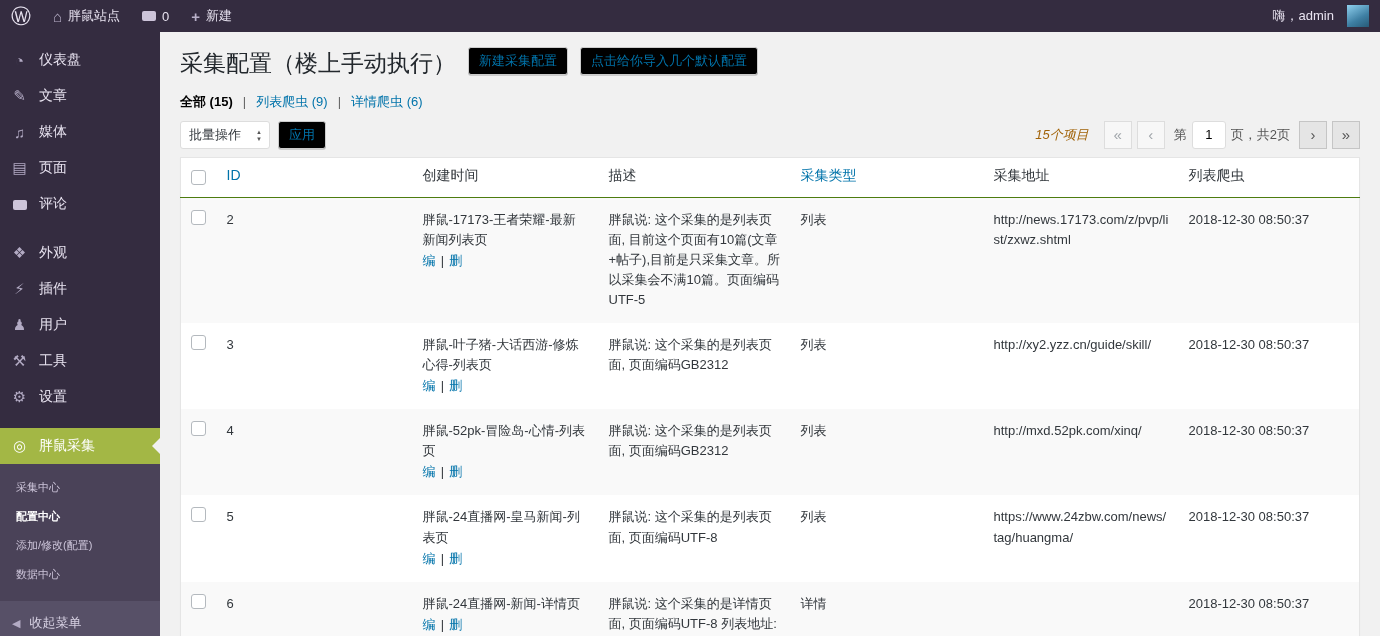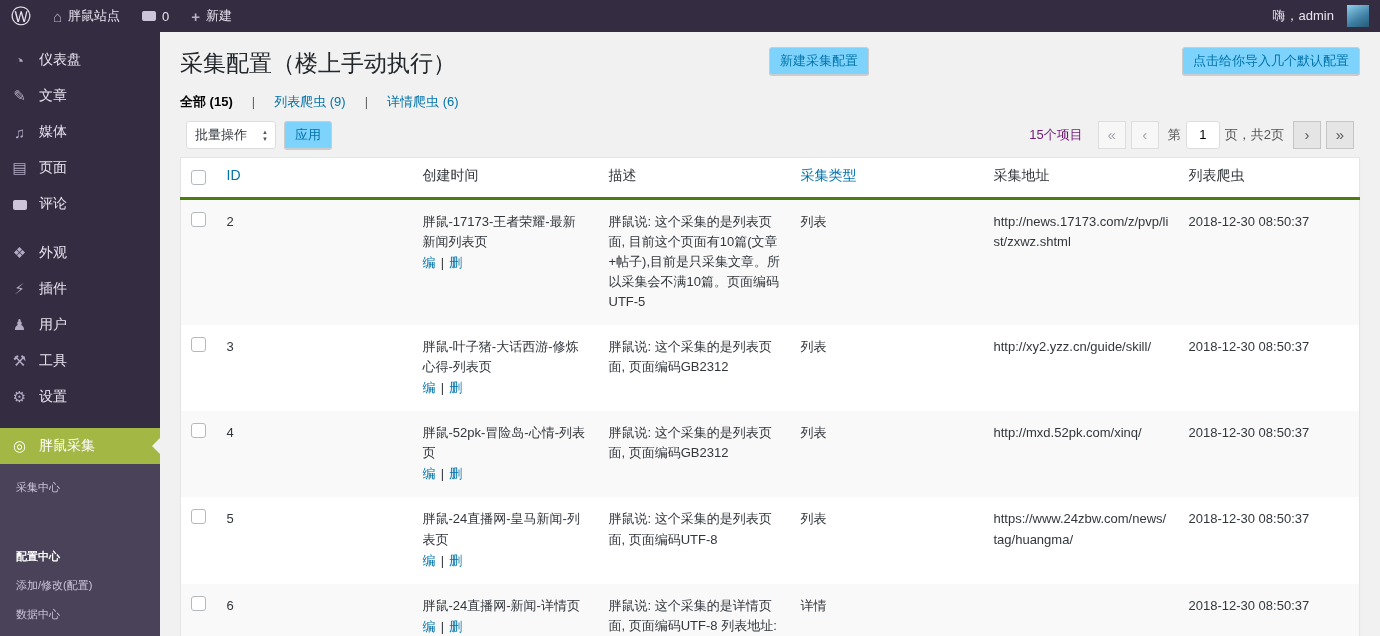--- a/index.html
+++ b/index.html
@@ -26,59 +26,59 @@
   .menu-block { background:#342c40; padding:10px 0 0; }
   .menu-item { display:flex; align-items:center; gap:10px; padding:9px 10px; color:#e8e3f0; cursor:pointer; }
   .menu-item .mi { width:19px; text-align:center; color:#b3abc4; font-size:15px; flex:0 0 19px; }
   .menu-sep { height:13px; }
   .menu-item.active { background:#a3b745; color:#fff; position:relative; }
   .menu-item.active .mi { color:#fff; }
   .menu-item.active::after { content:""; position:absolute; right:0; top:50%; margin-top:-8px;
     border:8px solid transparent; border-right-color:#f1f1f1; }
   .submenu { background:#4a4258; padding:9px 0 12px; font-size:11px; }
   .submenu-item { padding:7px 12px 7px 16px; color:#cdc5da; cursor:pointer; }
-  .submenu-item.current { color:#fff; font-weight:700;margin-top:40px; }
+  .submenu-item.current { color:#fff; font-weight:700; }
   .collapse-row { margin-top:auto; display:flex; gap:9px; align-items:center;
     padding:13px 12px; color:#d6d0e2; font-size:13px; cursor:pointer; }
   .collapse-ic { font-size:11px; color:#b3abc4; }
 
   
   #content { margin-left:160px; padding:40px 20px 0; }
-  .title-row { display:flex; align-items:center; gap:12px;justify-content:space-between; }
+  .title-row { display:flex; align-items:center; gap:12px; }
   h1 { font-size:23px; font-weight:400; color:#23282d; line-height:1.3; padding:9px 0 4px; }
   .button { display:inline-block; padding:0 10px; line-height:26px; height:28px; font-size:13px;
-    border:1px solid #ccc; border-radius:3px; background:#7dd3fc; color:#0073aa;
+    border:1px solid #ccc; border-radius:3px; background:#000000; color:#0073aa;
     text-decoration:none; box-shadow:0 1px 0 #ccc; cursor:pointer; white-space:nowrap; }
   .subsubsub { margin:10px 0 4px; list-style:none; font-size:13px; color:#666;
-    display:flex; gap:19px; align-items:center; }
+    display:flex; gap:10px; align-items:center; }
   .subsubsub a { color:#0073aa; text-decoration:none; cursor:pointer; }
   .subsubsub a.current { color:#000; font-weight:600; }
 
-  .tablenav { display:flex; justify-content:space-between; align-items:center; margin:10px 6px 8px; }
+  .tablenav { display:flex; justify-content:space-between; align-items:center; margin:10px 0 8px; }
   .bulkactions { display:flex; gap:8px; align-items:center; }
   .select-wrap { position:relative; display:inline-block; }
   select { appearance:none; -webkit-appearance:none; height:28px; padding:0 28px 0 8px;
     border:1px solid #ddd; border-radius:3px; background:#fff; font-size:13px; color:#32373c; }
   .select-wrap::after { content:"▲\A▼"; white-space:pre; position:absolute; right:8px; top:8px;
     font-size:6px; line-height:7px; color:#555; pointer-events:none; }
   .tablenav-pages { display:flex; align-items:center; gap:5px; color:#555; font-size:13px; }
-  .displaying-num { margin-right:10px; color:#701a75; }
+  .displaying-num { margin-right:10px; color:#a16207;font-style:italic; }
   .page-btn { min-width:28px; height:28px; line-height:26px; text-align:center; border:1px solid #c5c5c5;
     background:#e5e5e5; color:#555; font-size:15px; cursor:pointer; display:inline-block; }
   .page-btn.disabled { background:#f7f7f7; color:#a0a5aa; border-color:#ddd; cursor:default; }
   .paging-text { display:inline-flex; align-items:center; margin:0 4px; }
   .current-page { width:34px; height:28px; text-align:center; border:1px solid #ddd; border-radius:3px;
     font-size:13px; padding:0; margin:0 5px; }
 
   
   .wp-list-table { width:100%; border-collapse:collapse; background:#fff; border:1px solid #e5e5e5;
     box-shadow:0 1px 1px rgba(0,0,0,.04); table-layout:fixed; }
   .wp-list-table th,.wp-list-table td { text-align:left; vertical-align:top; }
   thead th { padding:9px 10px; font-size:14px; font-weight:400; color:#32373c;
-    border-bottom:3px solid #4d7c0f; }
+    border-bottom:1px solid #4d7c0f; }
   th.sortable { color:#0073aa; cursor:pointer; }
   tbody td { padding:12px 10px; font-size:13px; line-height:1.55; color:#32373c; word-wrap:break-word; }
   tbody tr.alt { background:#f9f9f9; }
   td.col-url { word-break:break-all; }
   input[type=checkbox] { appearance:none; -webkit-appearance:none; width:15px; height:15px;
     border:1px solid #b4b9be; border-radius:3px; background:#fff; cursor:pointer; margin-top:2px; }
   .cb-cell { padding-top:10px; }
   .row-actions { padding-top:2px;font-family:Liberation Mono, monospace; }
   .row-actions a { color:#0073aa; text-decoration:none; cursor:pointer; }
   .row-actions .sep { color:#32373c; margin:0 3px; }

